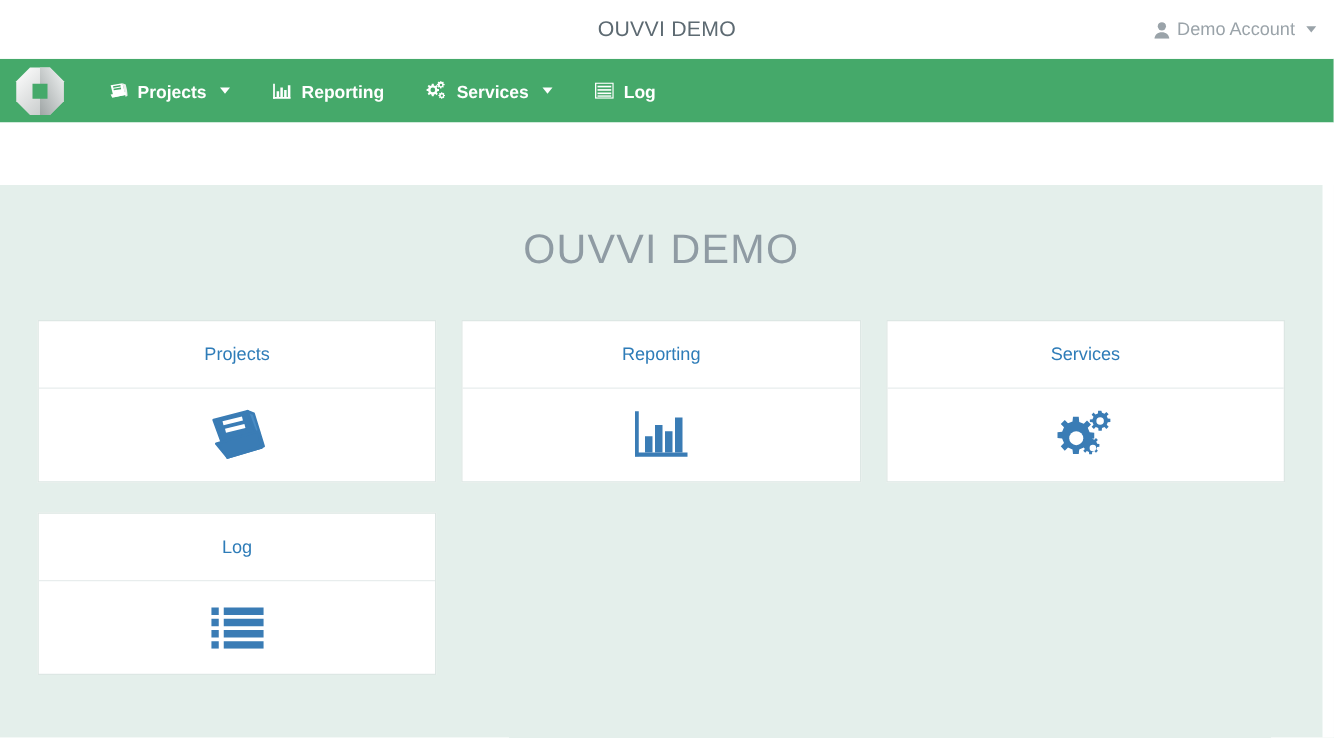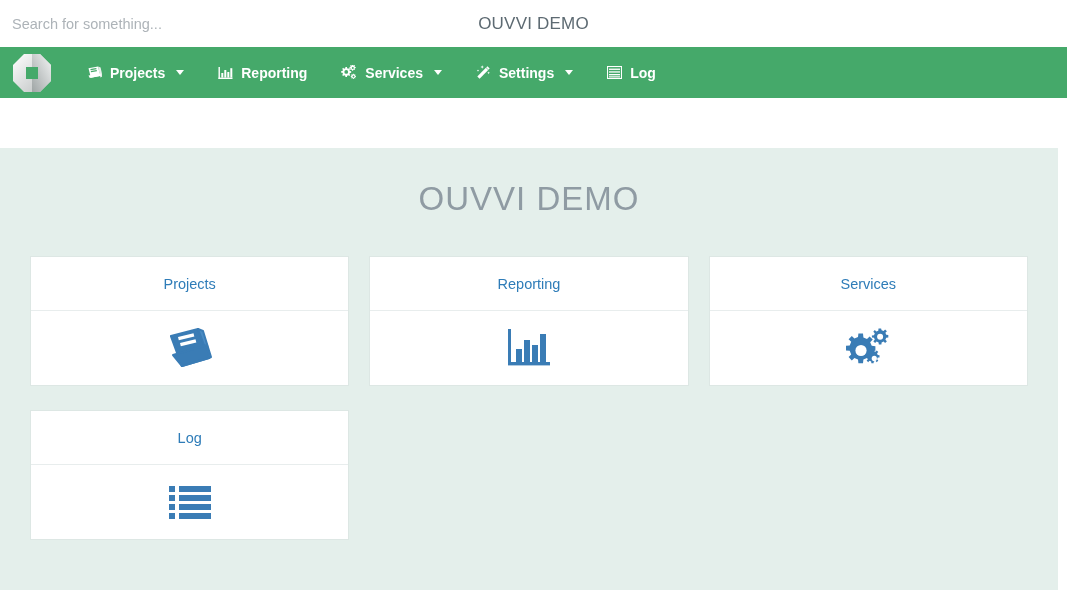--- a/index.html
+++ b/index.html
@@ -142,24 +142,33 @@
     display: flex;
     align-items: center;
     justify-content: center;
   }
   .card-icon { display: block; }
 </style>
 </head>
 <body>
 
 <div class="topbar">
-  <input class="search-input" type="text" placeholder="Search for something..." style="">
 
   <div class="topbar-title">OUVVI DEMO</div>
 
+  <div class="account">
+    <span class="user-icon">
+      <svg width="13" height="14" viewBox="0 0 13 14">
+        <circle cx="6.5" cy="4" r="3.3" fill="#9aa3a9"></circle>
+        <path d="M0.6 14c0-3.2 2.6-5.3 5.9-5.3S12.4 10.8 12.4 14z" fill="#9aa3a9"></path>
+      </svg>
+    </span>
+    <span>Demo Account</span>
+    <span class="caret"></span>
+  </div>
 </div>
 
 <div class="navbar">
 
   <svg class="logo" viewBox="0 0 40 40">
     <defs>
       <linearGradient id="lgA" x1="0" y1="0" x2="1" y2="1">
         <stop offset="0" stop-color="#ffffff"></stop>
           <stop offset="1" stop-color="#b9bdbd"></stop>
       </linearGradient>
@@ -212,35 +221,20 @@
           <circle cx="11.8" cy="2.9" r="1" fill="#45a96a"></circle>
           <path d="M12.9 9.4l.6.2.4-.4.6.6-.4.4.2.6.7.1v.9l-.7.1-.2.6.4.4-.6.6-.4-.4-.6.2-.1.7h-.9l-.1-.7-.6-.2-.4.4-.6-.6.4-.4-.2-.6-.7-.1v-.9l.7-.1.2-.6-.4-.4.6-.6.4.4.6-.2.1-.7h.9z"></path>
           <circle cx="12.5" cy="11.5" r=".9" fill="#45a96a"></circle>
         </g>
       </svg>
     </span>
     <span>Services</span>
     <span class="caret"></span>
   </div>
 
-  <div class="nav-item">
-    <span class="nav-icon">
-      <svg width="15" height="15" viewBox="0 0 15 15">
-        <g fill="#fff">
-          <path d="M9.9 2.8 12.2 5.1 3.6 13.7 1.3 11.4z"></path>
-          <path d="M11.4 1.3 13.7 3.6 12.5 4.8 10.2 2.5z"></path>
-          <path d="M6.2 0.2l.5 1.3 1.3.5-1.3.5-.5 1.3-.5-1.3-1.3-.5 1.3-.5z"></path>
-          <path d="M12.6 6.4l.4 1 1 .4-1 .4-.4 1-.4-1-1-.4 1-.4z"></path>
-          <path d="M2 4.5l.35.85.85.35-.85.35L2 6.8l-.35-.75-.85-.35.85-.35z"></path>
-        </g>
-      </svg>
-    </span>
-    <span>Settings</span>
-    <span class="caret"></span>
-  </div>
 
   <div class="nav-item">
     <span class="nav-icon">
       <svg width="15" height="13" viewBox="0 0 15 13">
         <rect x="0.5" y="0.5" width="14" height="12" fill="none" stroke="#fff" stroke-width="1.1"></rect>
         <rect x="2" y="2.6" width="11" height="1.3" fill="#fff"></rect>
         <rect x="2" y="5.3" width="11" height="1.3" fill="#fff"></rect>
         <rect x="2" y="8" width="11" height="1.3" fill="#fff"></rect>
         <rect x="2" y="10.3" width="11" height="1.1" fill="#fff"></rect>
       </svg>

